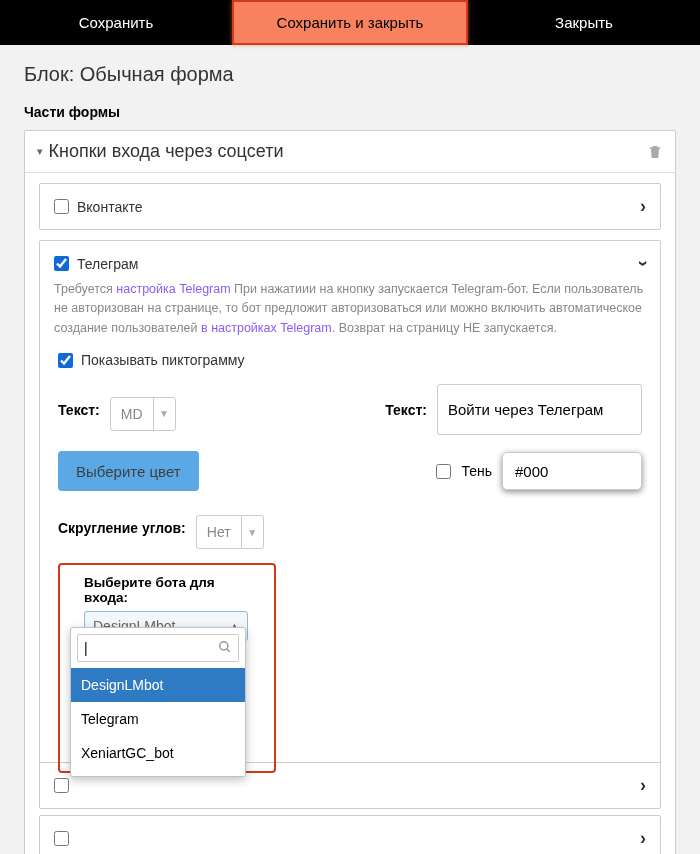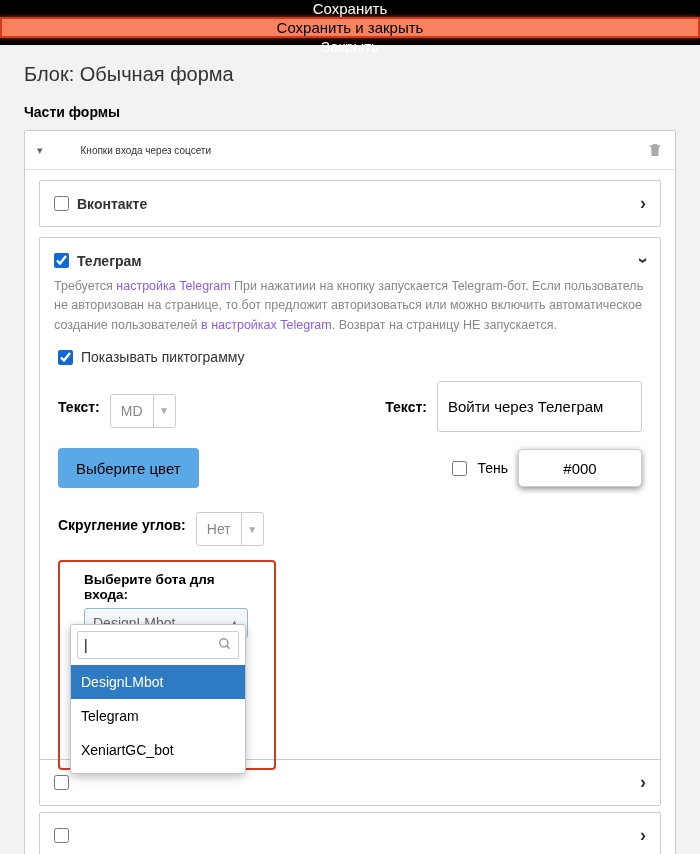--- a/index.html
+++ b/index.html
@@ -1,50 +1,50 @@
 <!DOCTYPE html>
 <html><head>
   <meta charset="utf-8">
   <style>
     * { box-sizing: border-box; margin: 0; padding: 0; }
     body { font-family: Arial, Helvetica, sans-serif; font-size: 14px; background: #f2f2f2; width: 700px; }
-    .topbar { background: #000; display: flex; height: 45px; flex-direction: column; }
+    .topbar { background: #000; display: flex; height: 45px; }
     .topbar-btn { flex: 1; display: flex; align-items: center; justify-content: center; color: #fff; font-size: 15px; cursor: pointer; }
     .topbar-btn.highlighted { background: #f88160; border: 2px solid #d13a1a; box-shadow: 0 0 4px rgba(255,100,50,0.6); color: #000; }
     .content { padding: 18px 24px 20px 24px; }
     .page-title { font-size: 20px; font-weight: normal; margin-bottom: 18px; color: #333; }
     .section-title { font-size: 14px; font-weight: bold; margin-bottom: 10px; }
     .panel { background: #fff; border: 1px solid #ccc; border-radius: 2px; }
     .soc-header { display: flex; align-items: center; padding: 10px 12px; border-bottom: 1px solid #e0e0e0; }
     .chev-exp { margin-right: 6px; font-size: 11px; color: #666; transform: rotate(0deg); }
-    .soc-title { flex: 1; font-size: 10px; color: #333; margin-left: 32px; }
+    .soc-title { flex: 1; font-size: 18px; color: #333; }
     .trash { width: 16px; height: 18px; color: #aaa; }
     .inner { padding: 10px 14px 14px 14px; }
     .row-item { border: 1px solid #ccc; border-radius: 2px; margin-bottom: 10px; background: #fff; }
     .row-head { display: flex; align-items: center; padding: 12px 14px; cursor: pointer; }
     .row-head .cb { margin-right: 8px; width: 15px; height: 15px; }
-    .row-head .label { flex: 1; font-size: 14px; color: #333; font-weight: bold; }
+    .row-head .label { flex: 1; font-size: 14px; color: #333; }
     .chev-right { font-size: 18px; font-weight: bold; color: #333; }
     .chev-down { font-size: 18px; font-weight: bold; color: #333; transform: rotate(90deg); display: inline-block; }
     .tg-desc { padding: 0 14px 10px 14px; font-size: 12.5px; line-height: 1.55; color: #888; }
     .tg-desc a { color: #8b5cf6; text-decoration: none; }
     .tg-body { padding: 4px 18px 16px 18px; }
     .cb-line { display: flex; align-items: center; margin-bottom: 16px; }
     .cb-line input { width: 15px; height: 15px; margin-right: 8px; }
     .cb-line .txt { font-size: 14px; color: #333; }
     .cfg-row { display: flex; align-items: center; margin-bottom: 16px; gap: 40px; }
     .cfg-left, .cfg-right { display: flex; align-items: center; gap: 10px; }
     .cfg-right { margin-left: auto; }
     .fld-label { font-weight: bold; font-size: 14px; white-space: nowrap; }
     .sel-wrap { display: flex; border: 1px solid #ccc; border-radius: 3px; height: 34px; background: #fff; margin-top: 8px; }
     .sel-val { padding: 0 10px; display: flex; align-items: center; color: #888; min-width: 38px; }
     .sel-handle { border-left: 1px solid #ccc; width: 22px; display: flex; align-items: center; justify-content: center; color: #aaa; font-size: 10px; }
     .text-in { border: 1px solid #ccc; border-radius: 3px; height: 51px; padding: 0 10px; font-size: 15px; width: 205px; }
-    .btn-blue { background: #5aa9e6; color: #000000; border: none; border-radius: 4px; height: 40px; padding: 0 18px; font-size: 15px; cursor: pointer; }
-    .shadow-in { border: 1px solid #ccc; border-radius: 5px; height: 38px; padding: 0 12px; font-size: 15px; width: 124px; box-shadow: 0 2px 6px rgba(0,0,0,0.45); text-align: center; }
+    .btn-blue { background: #5aa9e6; color: #404040; border: none; border-radius: 4px; height: 40px; padding: 0 18px; font-size: 15px; cursor: pointer; }
+    .shadow-in { border: 1px solid #ccc; border-radius: 5px; height: 38px; padding: 0 12px; font-size: 15px; width: 140px; box-shadow: 0 2px 6px rgba(0,0,0,0.45); text-align: left; }
     .bot-box { border: 2px solid #d13a1a; border-radius: 4px; padding: 10px 12px 12px 24px; position: relative; width: 218px; min-height: 210px; }
     .bot-label { font-weight: bold; font-size: 13.5px; margin-bottom: 6px; }
     .bot-sel { border: 1px solid #8fb9d6; border-radius: 3px; background: #f4f7f9; display: flex; align-items: center; height: 30px; padding: 0 8px; cursor: pointer; width: 164px; }
     .bot-sel .val { flex: 1; color: #666; font-size: 14px; }
     .bot-sel .arr { font-size: 9px; color: #666; }
     .dd { position: absolute; top: 62px; left: 10px; width: 176px; background: #fff; border: 1px solid #b9c4ce; border-radius: 3px; box-shadow: 0 3px 10px rgba(0,0,0,0.25); z-index: 10; }
     .dd-search { display: flex; align-items: center; border: 1px solid #ccc; margin: 6px; height: 28px; padding: 0 6px; border-radius: 2px; }
     .dd-search input { border: none; outline: none; flex: 1; font-size: 14px; width: 100%; }
     .dd-search .mag { color: #999; font-size: 14px; }
     .dd-opts { padding-bottom: 6px; }

